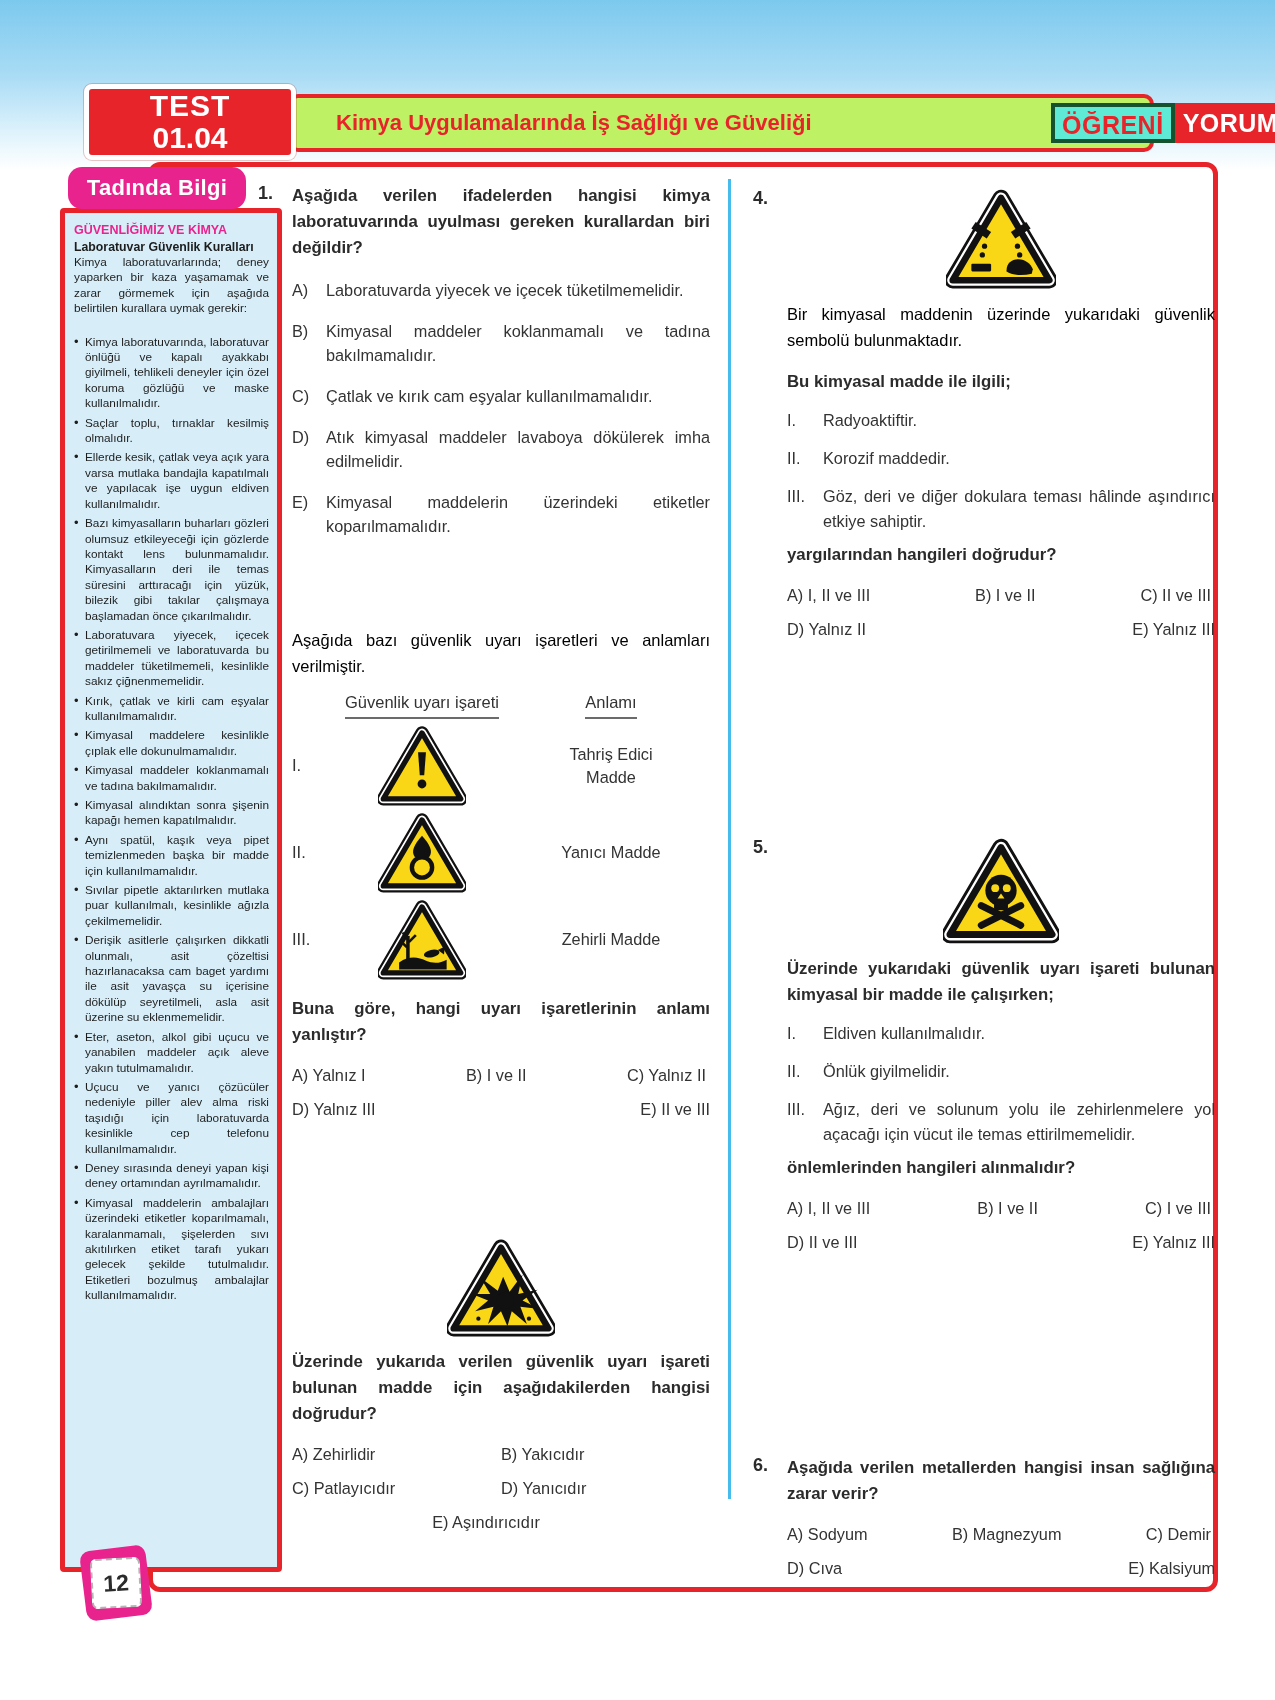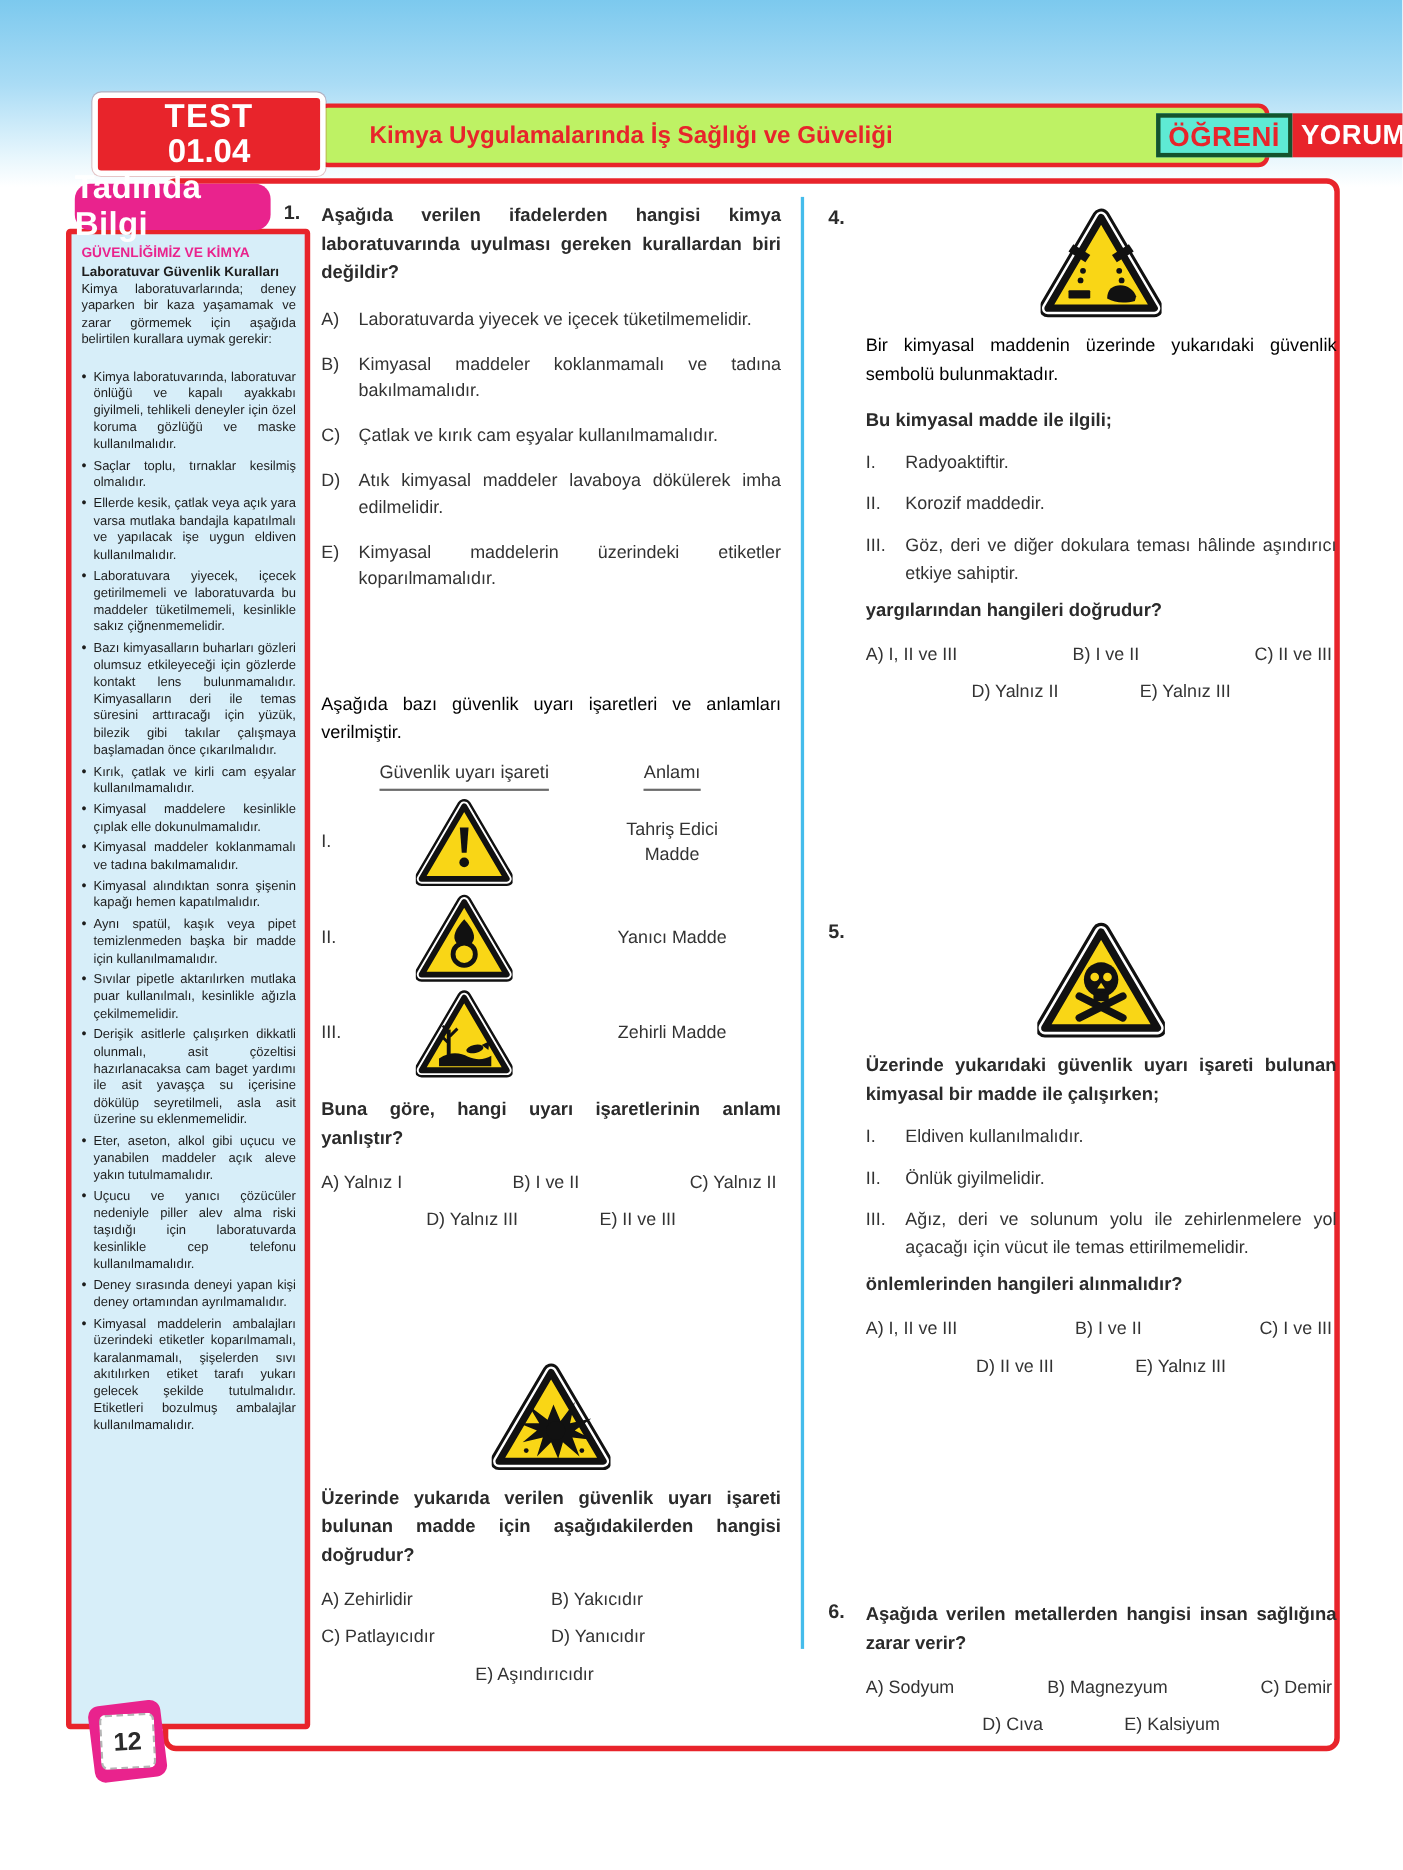--- a/index.html
+++ b/index.html
@@ -30,21 +30,21 @@
     padding:6px 8px; letter-spacing:.5px; }
 
   
   .main-box { position:absolute; left:148px; top:162px; width:1070px; height:1430px;
     background:#ffffff; border:5px solid #E8242B; border-radius:12px; z-index:1; }
   .divider { position:absolute; left:575px; top:12px; width:3px; height:1320px; background:#45BCEB; }
 
   
   .sidebar-badge { position:absolute; left:68px; top:167px; width:178px; height:42px;
     background:#E9238D; border-radius:14px; color:#ffffff; font-weight:bold;
-    font-size:30px; display:flex; align-items:center; justify-content:center;
+    font-size:22px; display:flex; align-items:center; justify-content:center;
     z-index:8; letter-spacing:.3px; }
   .sidebar { position:absolute; left:60px; top:208px; width:222px; height:1364px;
     background:#D7EEF9; border:5px solid #E8242B; border-radius:4px; z-index:7;
     padding:10px 8px 8px 9px; overflow:hidden; }
   .sidebar .sb-h1 { color:#E9238D; font-size:12.5px; font-weight:bold; margin-bottom:3px; }
   .sidebar .sb-h2 { color:#1d1d1d; font-size:12.3px; font-weight:bold; margin-bottom:1px; }
   .sidebar p.intro { font-size:11.8px; line-height:15.4px; text-align:justify; color:#1d1d1d; }
   .sidebar ul { list-style:none; margin-top:18px; }
   .sidebar li { position:relative; padding-left:11px; font-size:11.8px; line-height:15.4px;
     text-align:justify; color:#1d1d1d; margin-top:4px; }
@@ -77,21 +77,21 @@
   .abc { display:flex; margin-top:17px; font-size:16.3px; line-height:24px; color:#333; }
   .abc .lab { width:34px; flex-shrink:0; }
   .abc .txt { flex:1; text-align:justify; }
 
   .ritem { display:flex; margin-top:13px; font-size:16.3px; line-height:25px; color:#333; }
   .ritem .rn { width:36px; flex-shrink:0; }
   .ritem .rt { flex:1; text-align:justify; }
 
   .opts { margin-top:18px; font-size:16.3px; color:#333; }
   .row3 { display:flex; justify-content:space-between; padding-right:4px; }
-  .row2 { display:flex; justify-content:center; gap:74px; margin-top:15px; }
+  .row2 { display:flex; justify-content:space-between; gap:74px; margin-top:15px; }
   .rowLR { display:grid; grid-template-columns:1fr 1fr; margin-top:15px; }
   .rowC  { text-align:center; margin-top:15px; padding-right:30px; }
 
   .icon-center { display:flex; justify-content:center; }
 
   
   .tbl { margin-top:14px; display:grid; grid-template-columns:40px 180px 1fr; align-items:center; row-gap:6px; }
   .tbl .hdr { text-align:center; font-size:16.5px; color:#333; }
   .tbl .hdr span { display:inline-block; border-bottom:2px solid #6b6b6b; padding-bottom:5px; }
   .tbl .rn2 { font-size:16.5px; color:#333; align-self:center; }
@@ -382,22 +382,22 @@
   <span>Tadında Bilgi</span>
 </div>
 <div class="sidebar">
   <div class="sb-h1">GÜVENLİĞİMİZ VE KİMYA</div>
   <div class="sb-h2">Laboratuvar Güvenlik Kuralları</div>
   <p class="intro">Kimya laboratuvarlarında; deney yaparken bir kaza yaşamamak ve zarar görmemek için aşağıda belirtilen kurallara uymak gerekir:</p>
   <ul>
     <li>Kimya laboratuvarında, laboratuvar önlüğü ve kapalı ayakkabı giyilmeli, tehlikeli deneyler için özel koruma gözlüğü ve maske kullanılmalıdır.</li>
     <li>Saçlar toplu, tırnaklar kesilmiş olmalıdır.</li>
     <li>Ellerde kesik, çatlak veya açık yara varsa mutlaka bandajla kapatılmalı ve yapılacak işe uygun eldiven kullanılmalıdır.</li>
+    <li>Bazı kimyasalların buharları gözleri olumsuz etkileyeceği için gözlerde kontakt lens bulunmamalıdır. Kimyasalların deri ile temas süresini arttıracağı için yüzük, bilezik gibi takılar çalışmaya başlamadan önce çıkarılmalıdır.</li>
     <li>Laboratuvara yiyecek, içecek getirilmemeli ve laboratuvarda bu maddeler tüketilmemeli, kesinlikle sakız çiğnenmemelidir.</li>
-    <li>Bazı kimyasalların buharları gözleri olumsuz etkileyeceği için gözlerde kontakt lens bulunmamalıdır. Kimyasalların deri ile temas süresini arttıracağı için yüzük, bilezik gibi takılar çalışmaya başlamadan önce çıkarılmalıdır.</li>
     <li>Kırık, çatlak ve kirli cam eşyalar kullanılmamalıdır.</li>
     <li>Kimyasal maddelere kesinlikle çıplak elle dokunulmamalıdır.</li>
     <li>Kimyasal maddeler koklanmamalı ve tadına bakılmamalıdır.</li>
     <li>Kimyasal alındıktan sonra şişenin kapağı hemen kapatılmalıdır.</li>
     <li>Aynı spatül, kaşık veya pipet temizlenmeden başka bir madde için kullanılmamalıdır.</li>
     <li>Sıvılar pipetle aktarılırken mutlaka puar kullanılmalı, kesinlikle ağızla çekilmemelidir.</li>
     <li>Derişik asitlerle çalışırken dikkatli olunmalı, asit çözeltisi hazırlanacaksa cam baget yardımı ile asit yavaşça su içerisine dökülüp seyretilmeli, asla asit üzerine su eklenmemelidir.</li>
     <li>Eter, aseton, alkol gibi uçucu ve yanabilen maddeler açık aleve yakın tutulmamalıdır.</li>
     <li>Uçucu ve yanıcı çözücüler nedeniyle piller alev alma riski taşıdığı için laboratuvarda kesinlikle cep telefonu kullanılmamalıdır.</li>
     <li>Deney sırasında deneyi yapan kişi deney ortamından ayrılmamalıdır.</li>

